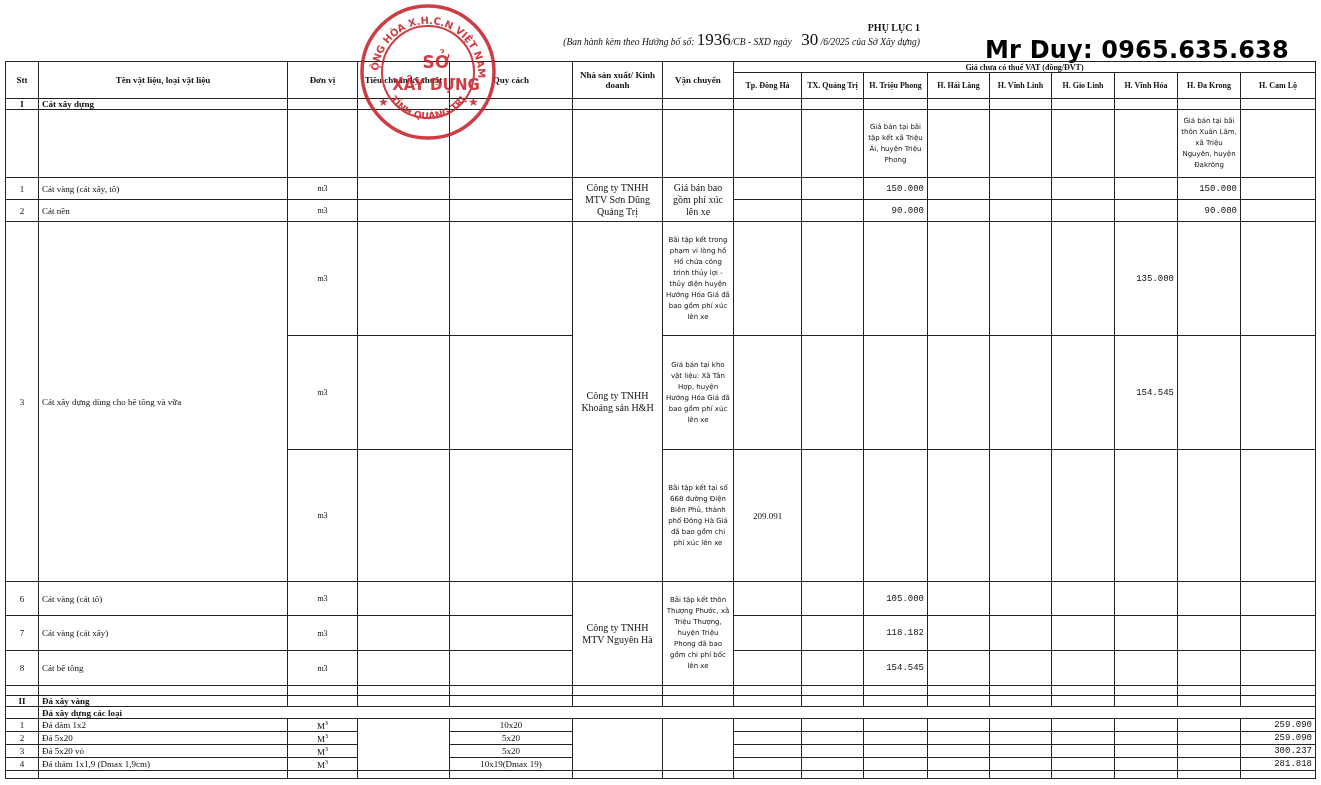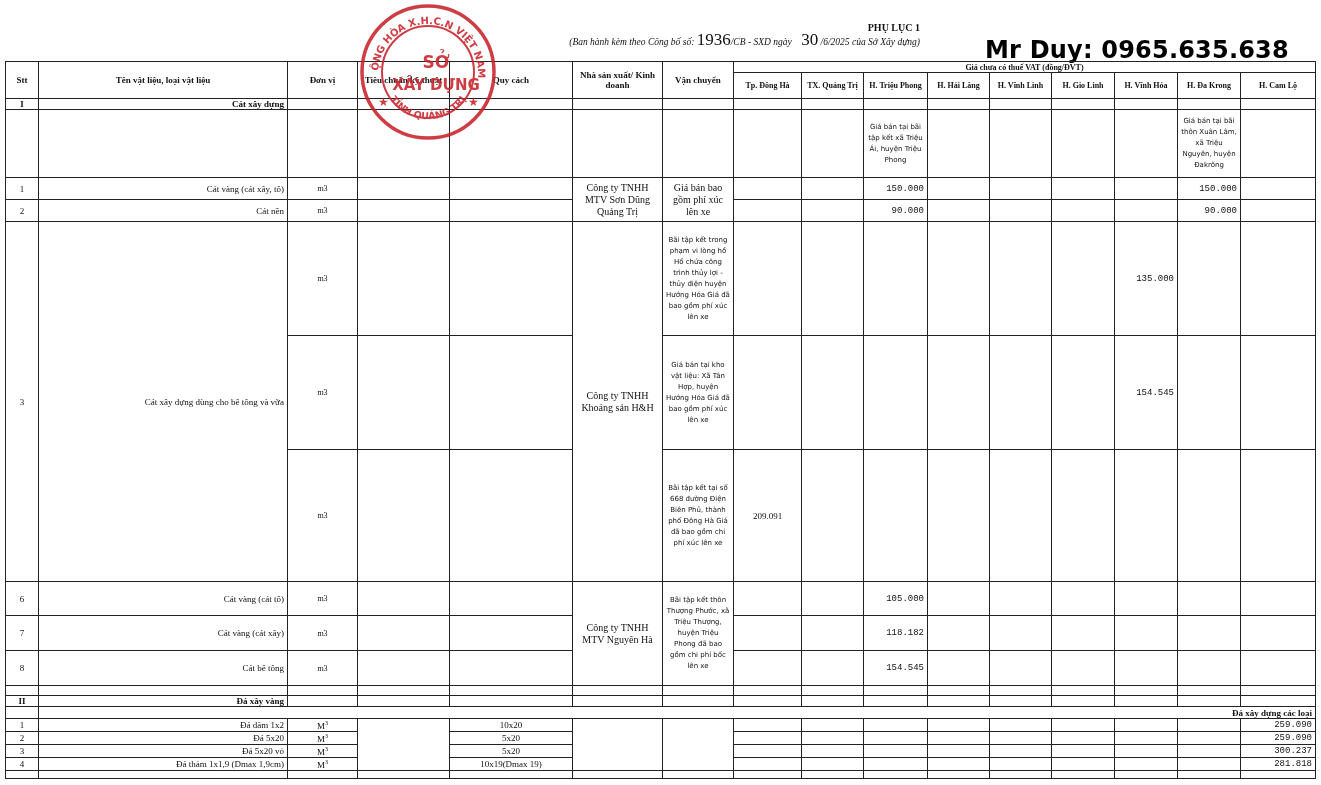--- a/index.html
+++ b/index.html
@@ -11,34 +11,34 @@
   .subtitle { font-style: italic; font-size: 9.5px; line-height: 13px; }
   .subtitle .big { font-style: normal; font-size: 17px; margin-top: 7px; }
   .promo { position: absolute; left: 985px; top: 36px; font-family: "DejaVu Sans", sans-serif;
            font-weight: bold; font-size: 24px; color: #000000; letter-spacing: 0.2px; }
   table.grid { position: absolute; left: 5px; top: 61px; border-collapse: collapse;
                table-layout: fixed; font-size: 9px; }
   table.grid td, table.grid th { border: 1px solid #222; padding: 0 3px; overflow: hidden; }
   table.grid th { font-weight: bold; font-size: 9px; text-align: center; }
   .c { text-align: center; }
   .r { text-align: right; font-family: Liberation Mono, monospace; }
-  .l { text-align: right; }
+  .l { text-align: left; }
   .b { font-weight: bold; }
   .note { font-family: "DejaVu Sans", sans-serif; font-size: 7px; line-height: 11px; text-align: center; }
   .noter { font-family: "DejaVu Sans", sans-serif; font-size: 7px; line-height: 11px; text-align: center; }
   .supplier { font-size: 10px; line-height: 12px; text-align: center; }
   .stamp { position: absolute; left: 358px; top: 2px; width: 140px; height: 140px; pointer-events: none; opacity: 0.88; }
 </style>
 </head>
 <body>
 
 <div class="title-block">
   <div class="title1">PHỤ LỤC 1</div>
   <div class="subtitle">
-    <span>(Ban hành kèm theo Công bố số:</span>
+    <span>(Ban hành kèm theo Hướng bố số:</span>
     <span class="big">1936</span><span>/CB - SXD ngày</span>
     &nbsp;&nbsp;&nbsp;<span class="big">30</span>
     <span>/6/2025 của Sở Xây dựng)</span>
   </div>
 </div>
 
 <div class="promo">Mr Duy: 0965.635.638</div>
 
 <table class="grid">
   <colgroup>

